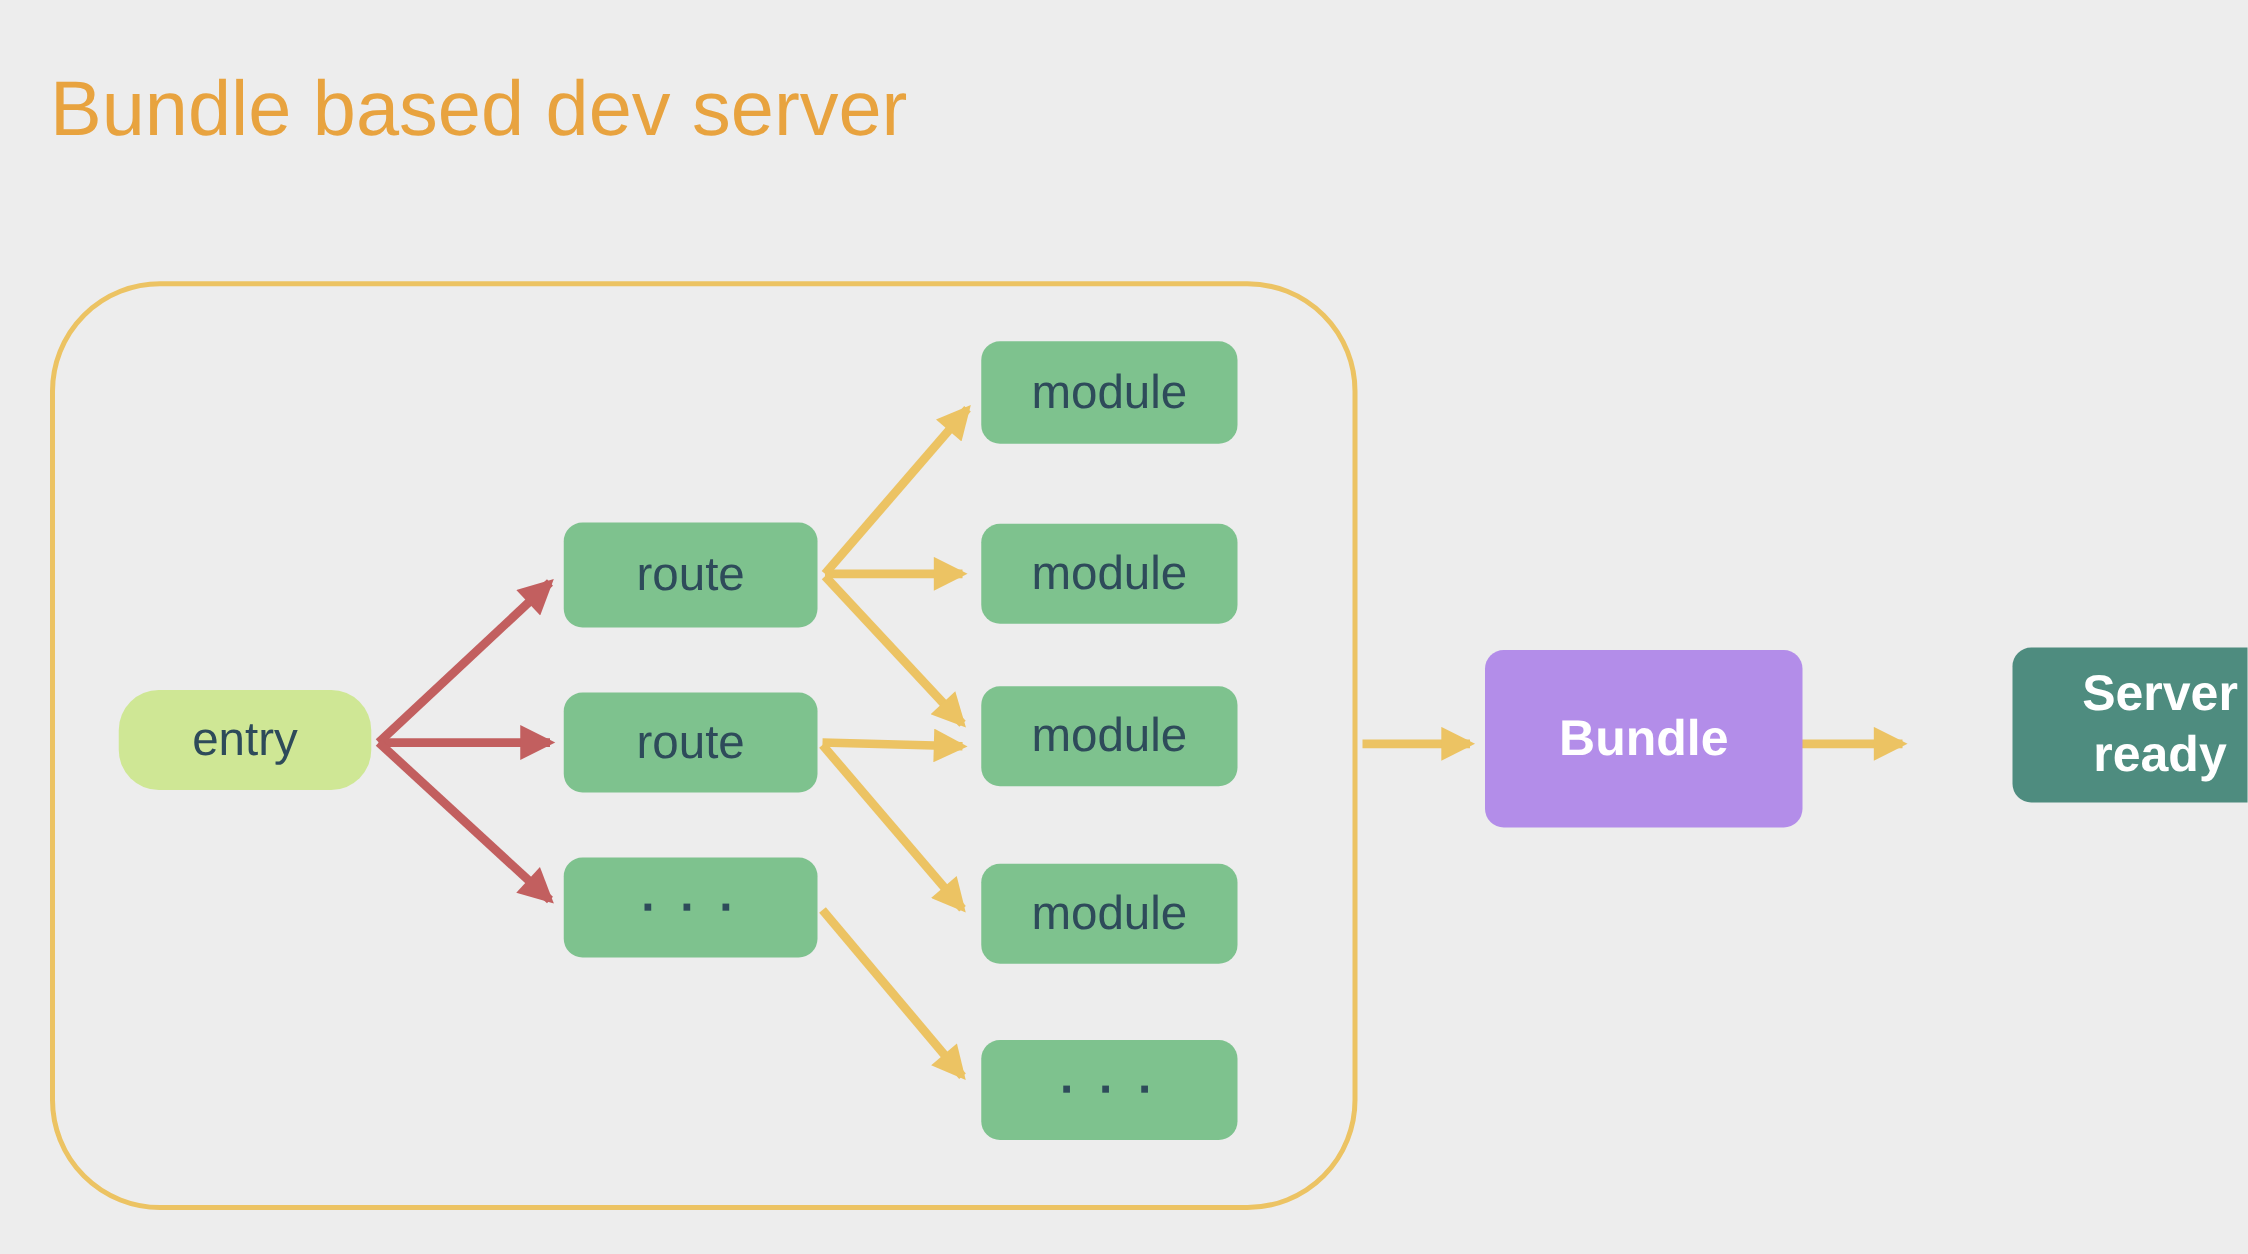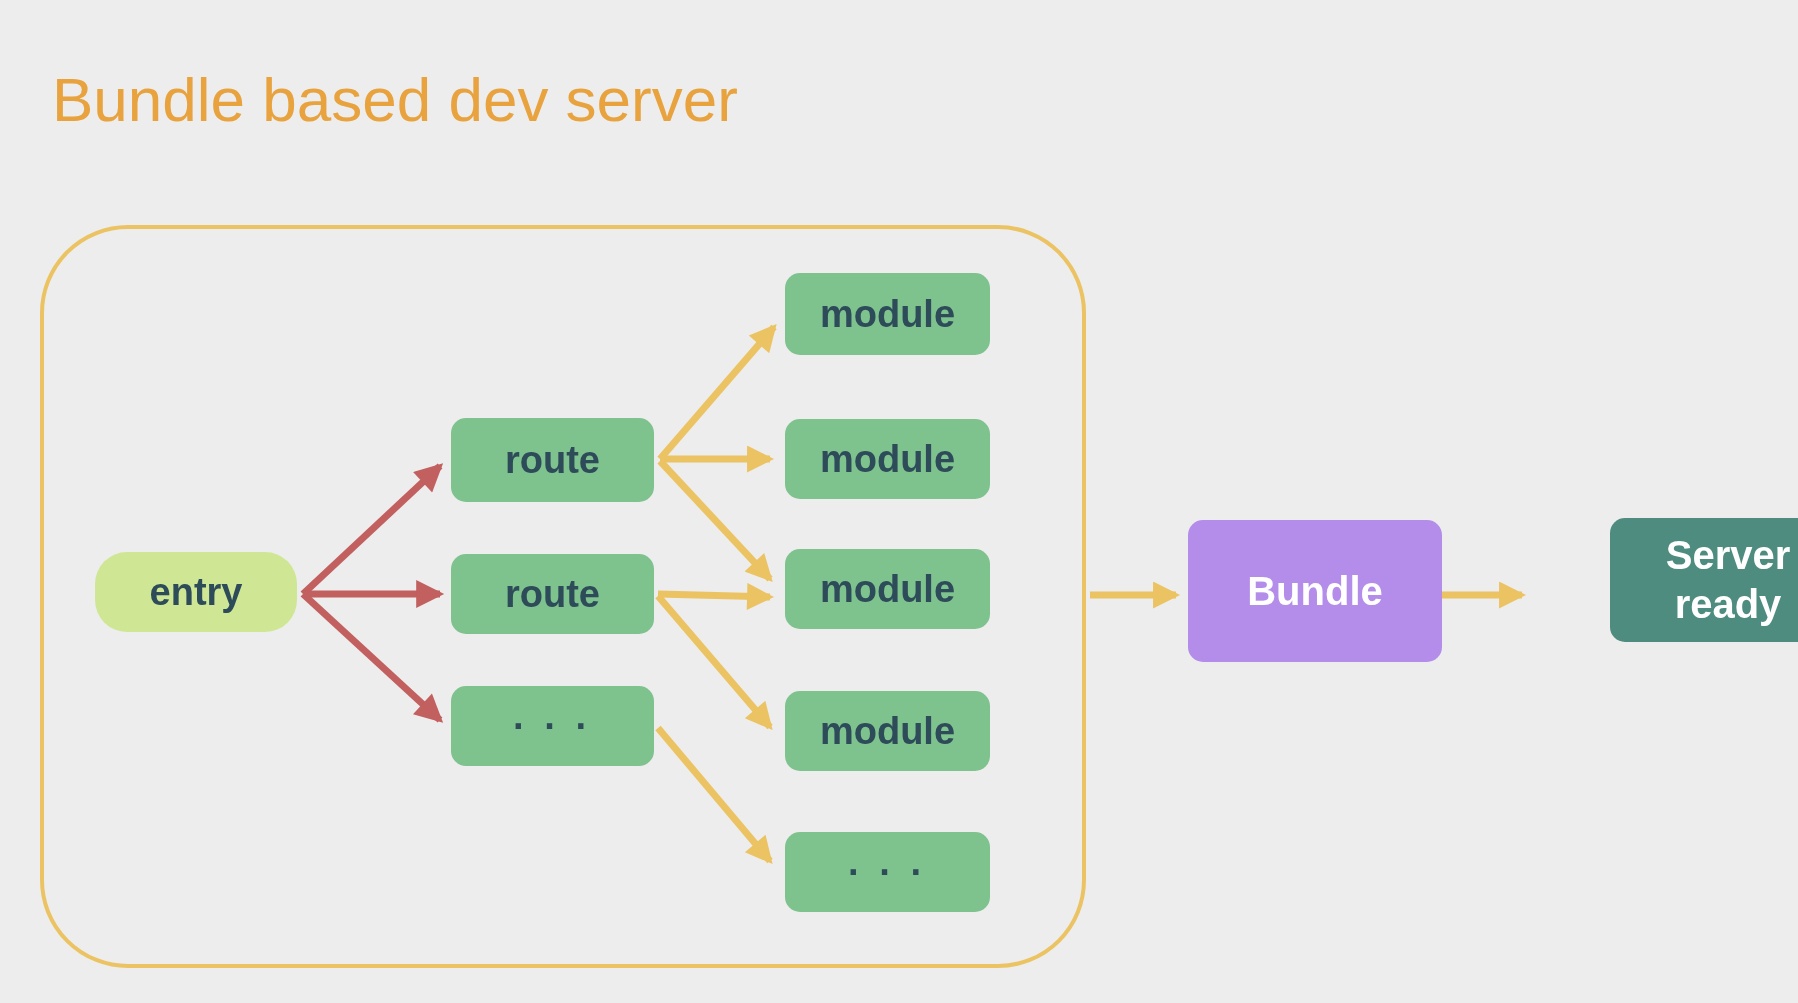--- a/index.html
+++ b/index.html
@@ -14,21 +14,21 @@
     position: relative;
     width: 1798px;
     height: 1003px;
     overflow: hidden;
     background: var(--background, #ededed);
   }
   .page-title {
     position: absolute;
     left: 36px;
     top: 48px;
-    margin: 16px;
+    margin: 4px;
     font-size: 62px;
     font-weight: 400;
     letter-spacing: 0px;
     color: var(--title, #e8a33f);
     white-space: nowrap;
   }
   .group-frame {
     position: absolute;
     left: 40px;
     top: 225px;
@@ -52,21 +52,21 @@
   .head-red { fill: var(--red-arrow, #c25f5f); }
   .head-yellow { fill: var(--yellow-arrow, #ecc363); }
   .node {
     position: absolute;
     box-sizing: border-box;
     border-radius: 15px;
     display: flex;
     align-items: center;
     justify-content: center;
     font-size: 38px;
-    font-weight: 700;
+    font-weight: 400;
     color: var(--node-text, #2e4b5a);
     background: var(--node-bg, #7ec28e);
     text-align: center;
   }
   .node.entry { background: var(--entry-bg, #cfe795); }
   .node.bundle {
     background: var(--bundle-bg, #b38de9);
     color: var(--contrast-text, #ffffff);
     font-size: 40px;
     font-weight: 700;

